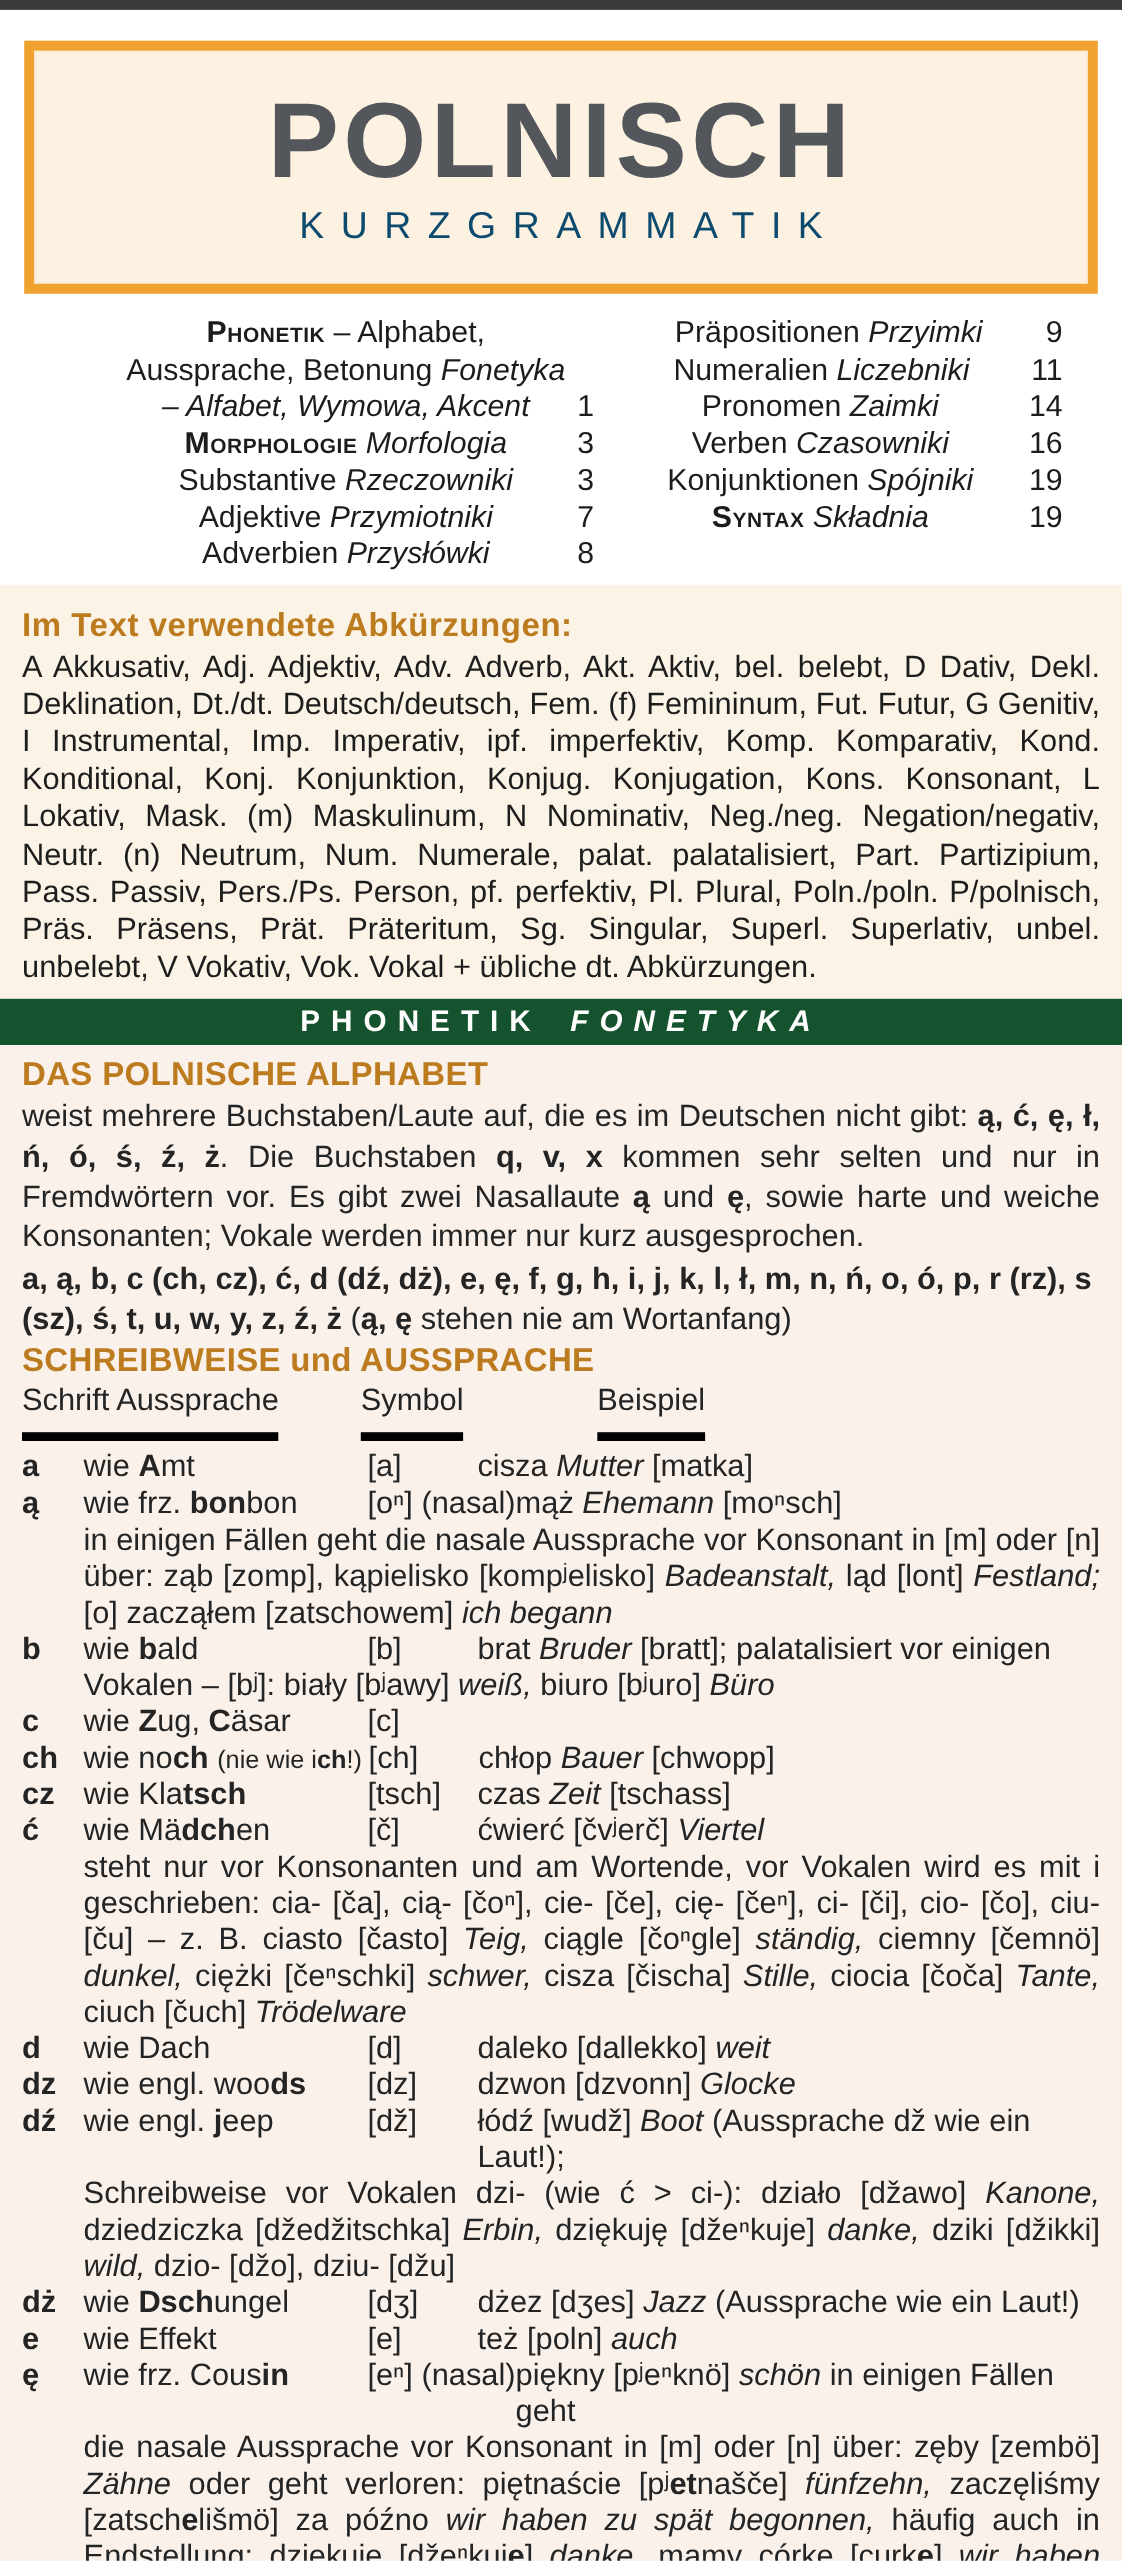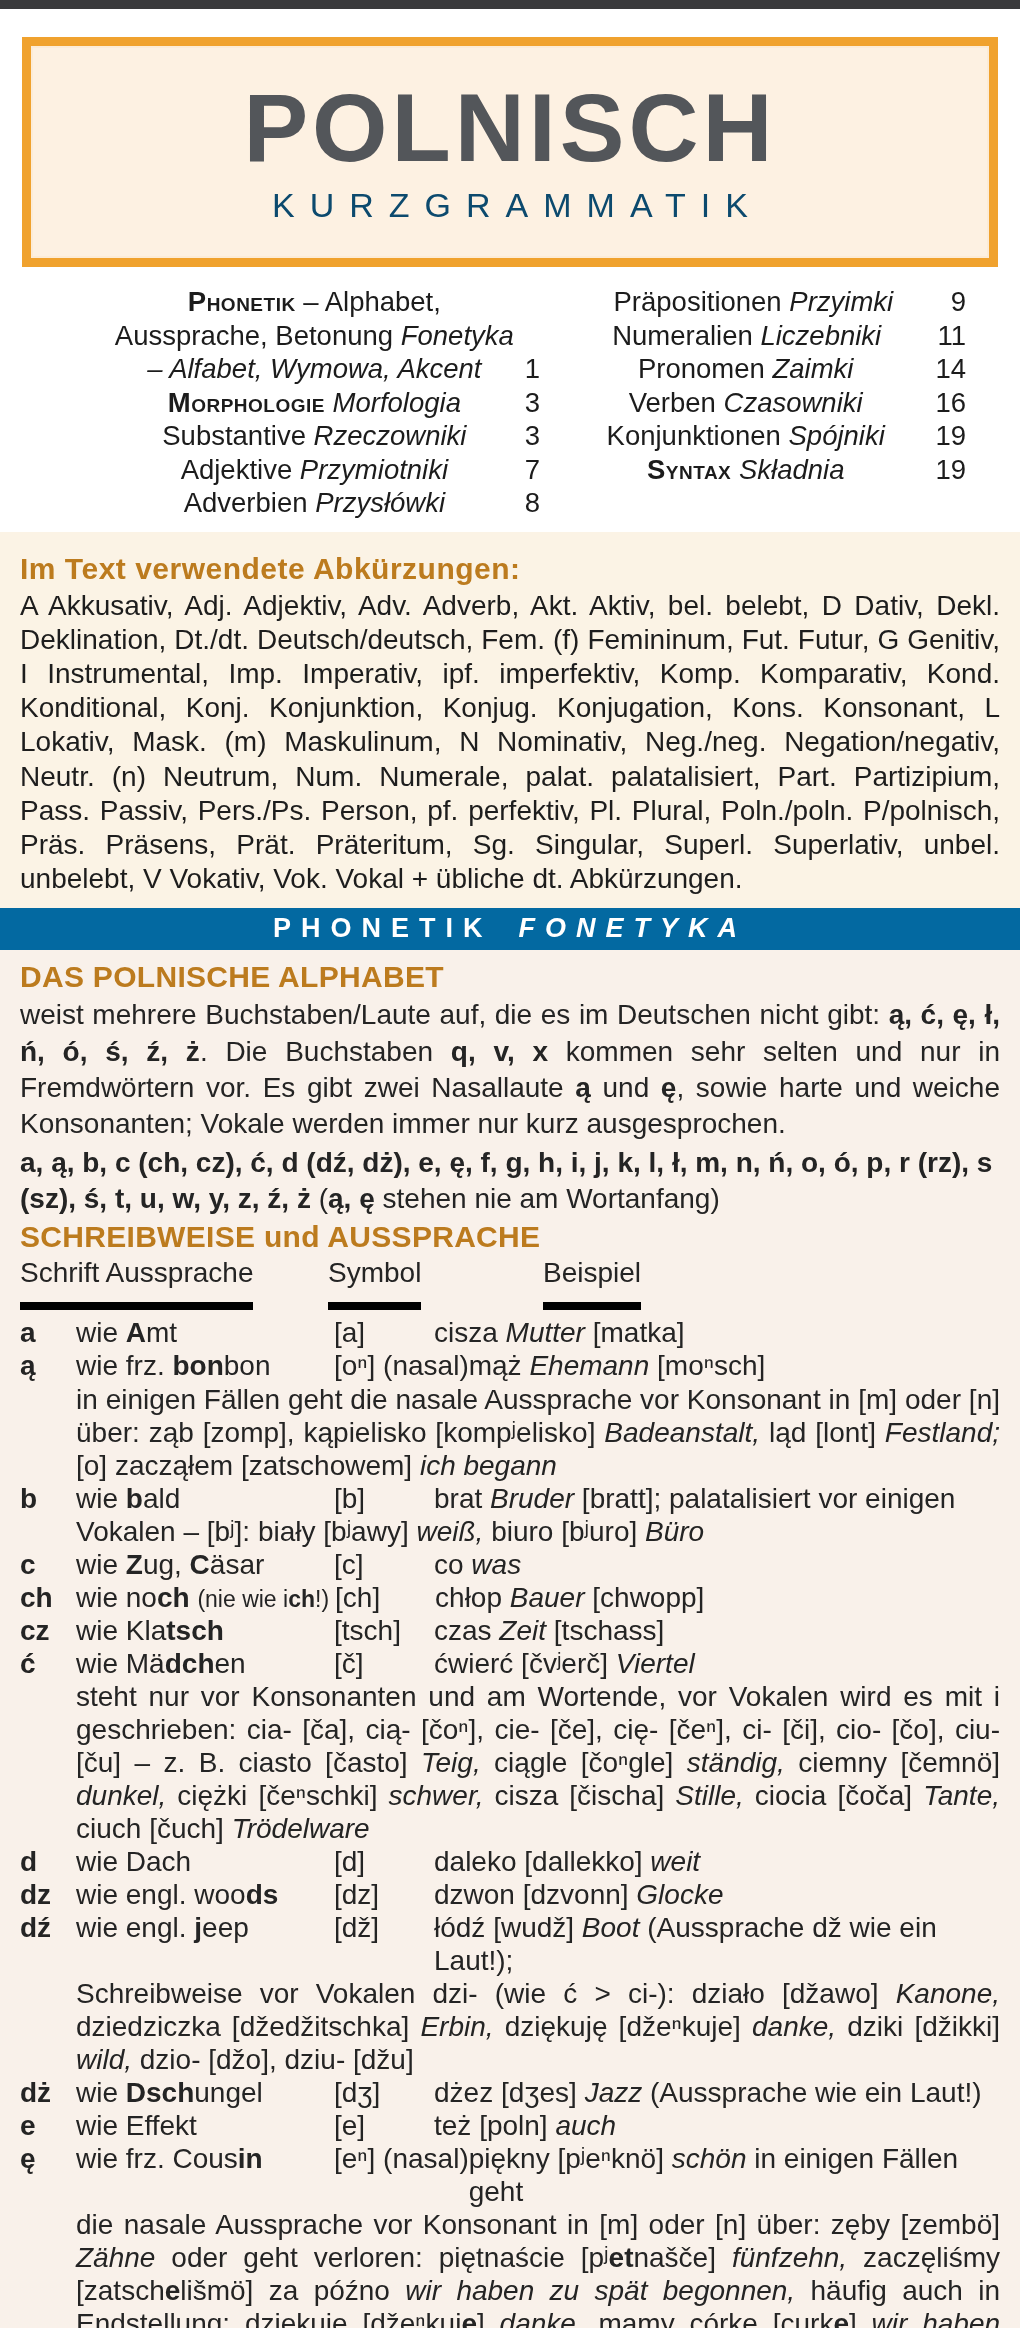--- a/index.html
+++ b/index.html
@@ -32,21 +32,21 @@
   .toc-item{display:flex;justify-content:space-between;align-items:flex-end;text-align:center;}
   .toc-label{flex:1 1 auto;}
   .toc-page{flex:none;padding-left:8px;}
 
   
   .abbr{background:#fbf3e5;padding:8px 20px 12px;flex:none;margin-top:6px;}
   .abbr-heading{color:#bc7b1e;font-weight:700;font-size:30px;letter-spacing:.5px;margin:12px 0 3px;}
   .abbr-text{font-size:28px;line-height:1.22;text-align:justify;color:#1d1d1d;margin:0;}
 
   
-  .banner{background:#0369a1;color:#ffffff;text-align:center;padding:5px 0 6px;flex:none;
+  .banner{background:#14532d;color:#ffffff;text-align:center;padding:5px 0 6px;flex:none;
     font-size:27px;font-weight:700;letter-spacing:10px;}
   .banner .i{margin-left:26px;}
 
   
   .lower{background:#f9f1ea;padding:6px 20px 16px;flex:none;}
   .sec-heading{color:#bc7b1e;font-weight:700;font-size:30px;letter-spacing:.3px;margin:4px 0 3px;}
   .intro{font-size:28px;line-height:1.3;text-align:justify;margin:0;}
   .letters-line{font-size:28px;line-height:1.28;margin:2px 0 2px;}
 
   
@@ -176,21 +176,20 @@
     <span class="c-pron"><span>wie </span><span class="b">b</span><span>ald</span></span>
     <span class="c-sym"><span>[b]</span></span>
     <span class="c-ex"><span>brat </span><span class="i">Bruder</span><span> [bratt]; palatalisiert vor einigen</span></span>
   </div>
   <p class="prow-cont"><span>Vokalen – [bʲ]: biały [bʲawy] </span><span class="i">weiß,</span><span> biuro [bʲuro] </span><span class="i">Büro</span></p>
 
   <div class="prow">
     <span class="c-letter">c</span>
     <span class="c-pron"><span>wie </span><span class="b">Z</span><span>ug, </span><span class="b">C</span><span>äsar</span></span>
     <span class="c-sym"><span>[c]</span></span>
-    <span class="c-ex"><span>co </span><span class="i">was</span></span>
   </div>
 
   <div class="prow">
     <span class="c-letter">ch</span>
     <span class="c-pron"><span>wie no</span><span class="b">ch</span><span> </span><span class="sm">(nie wie i</span><span class="b sm">ch</span><span class="sm">!)</span></span>
     <span class="c-sym"><span>[ch]</span></span>
     <span class="c-ex"><span>chłop </span><span class="i">Bauer</span><span>  [chwopp]</span></span>
   </div>
 
   <div class="prow">

